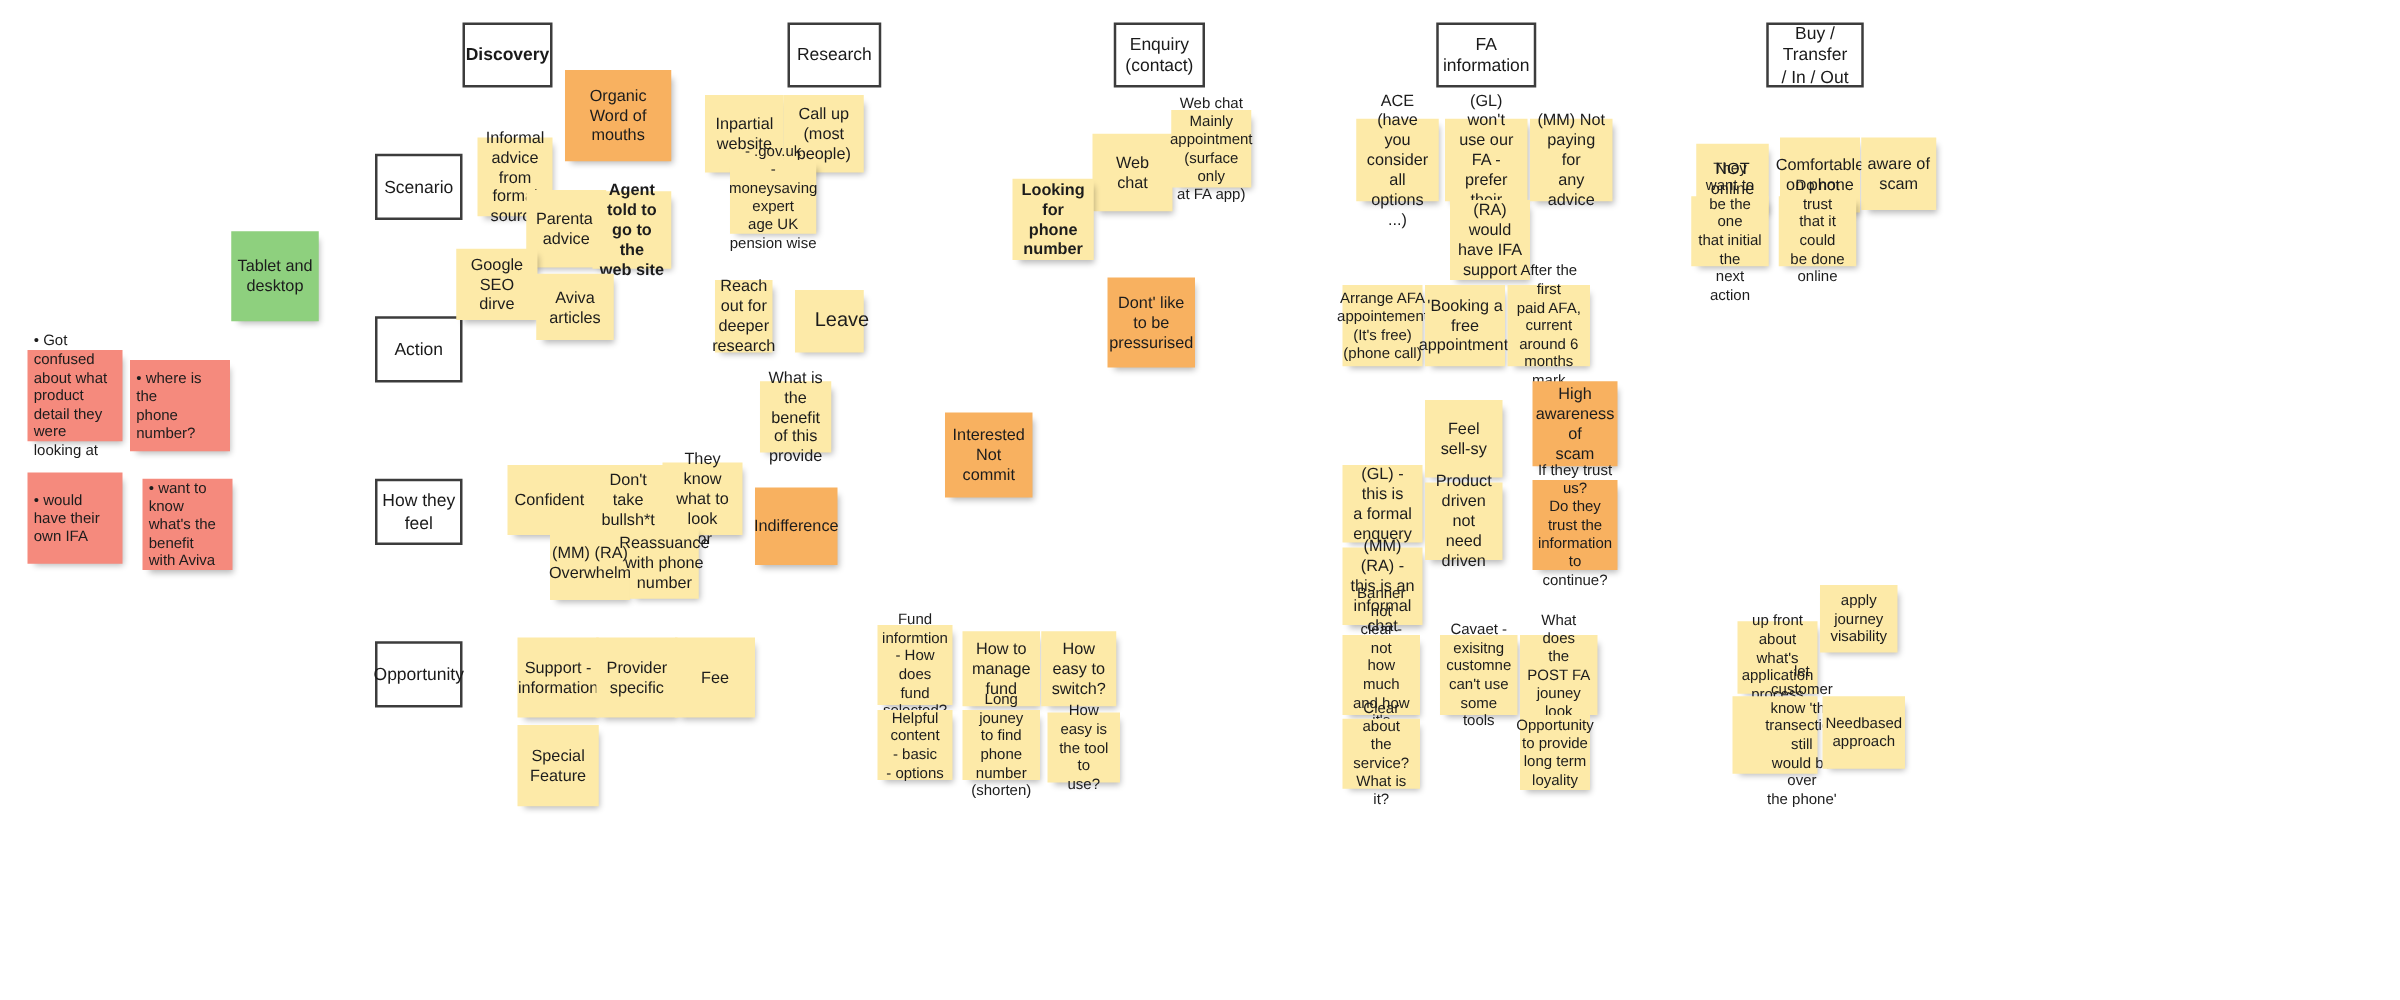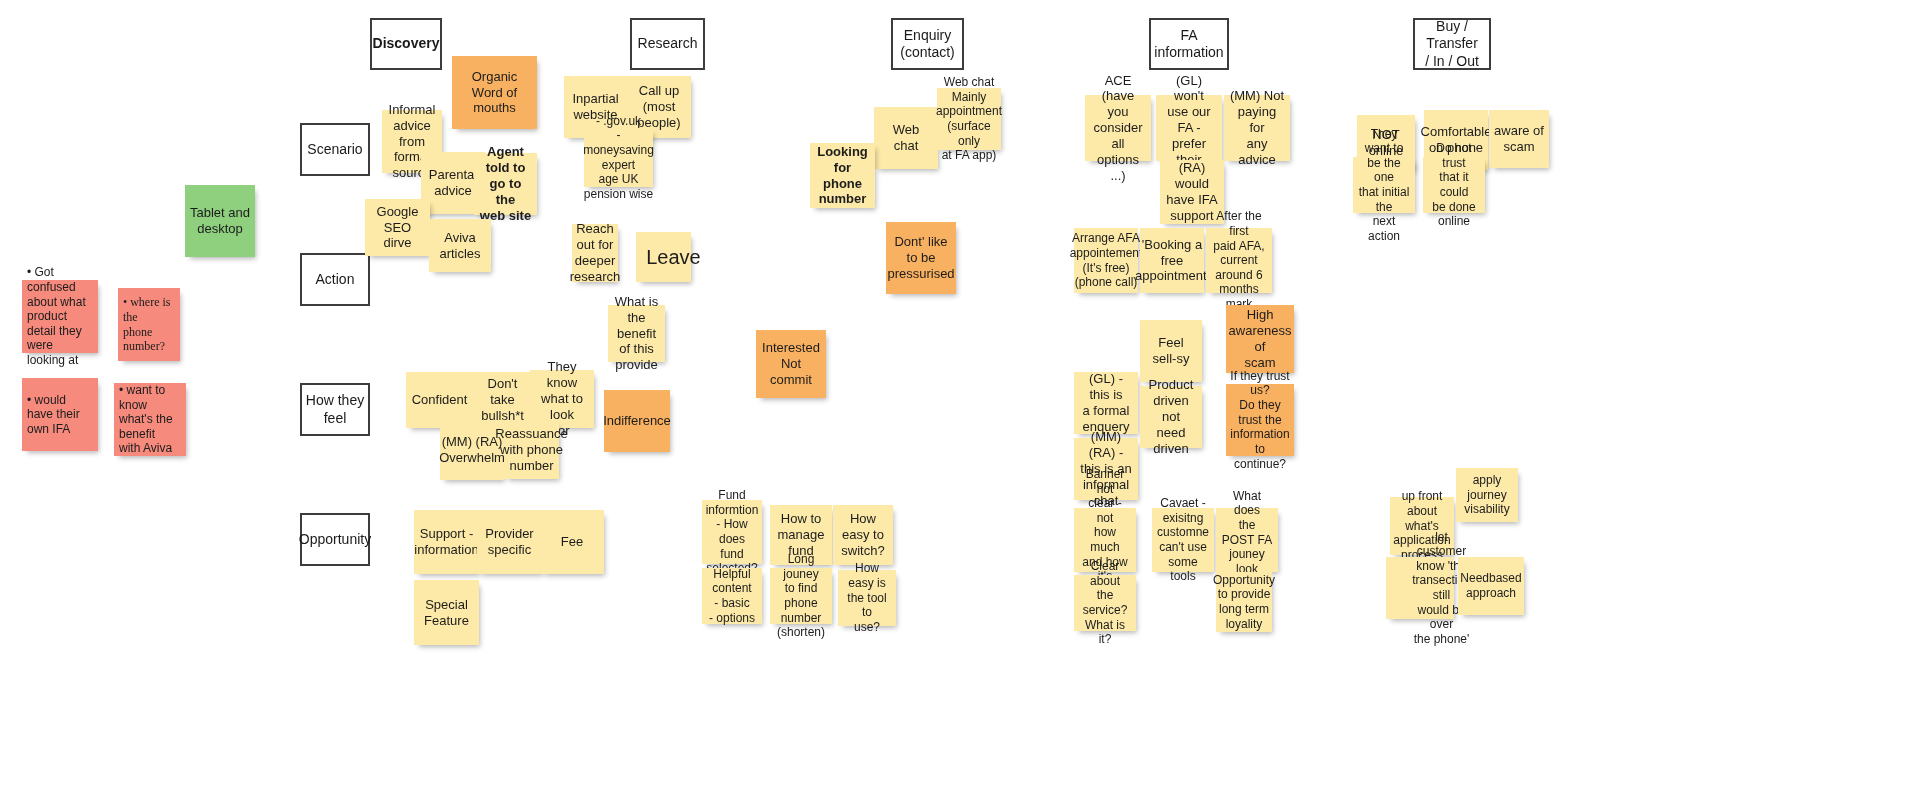--- a/index.html
+++ b/index.html
@@ -44,21 +44,21 @@
     color: #1c1c1c;
     font-size: 13px;
     white-space: pre-line;
     box-shadow: 3px 4px 5px -2px rgba(0,0,0,0.28);
   }
   .note.yellow2 { background: #fdeaa8; }
   .note.orange  { background: #f8b160; }
   .note.green   { background: #8ed07e; }
   .note.red     { background: #f58a7d; }
   .note.bold    { font-weight: bold; }
-  .note.big     { font-size: 20px; padding-left: 25px; }
+  .note.big     { font-size: 16px; padding-left: 25px; }
   .note.small   { font-size: 12px; }
   .note.left    { text-align: left; justify-content: flex-start; }
 </style>
 </head>
 <body>
 
 <div id="board">
 
   <div class="stage-box" style="left:370px; top:18px; width:72px; height:52px;font-weight:bold;">
     <span>Discovery</span>
@@ -95,21 +95,21 @@
     <span>Tablet and
 desktop</span>
   </div>
 
   <div class="note red small left" style="left:22px; top:280px; width:76px; height:73px;">
     <span>• Got confused
 about what
 product detail they
 were looking at</span>
   </div>
-  <div class="note red small left" style="left:118px; top:288px; width:62px; height:73px;font-family:Liberation Serif, serif;">
+  <div class="note red small left" style="left:104px; top:288px; width:80px; height:73px;">
     <span>• where is the
 phone number?</span>
   </div>
   <div class="note red small left" style="left:22px; top:378px; width:76px; height:73px;">
     <span>• would have their
 own IFA</span>
   </div>
   <div class="note red small left" style="left:114px; top:383px; width:72px; height:73px;">
     <span>• want to know
 what's the benefit

